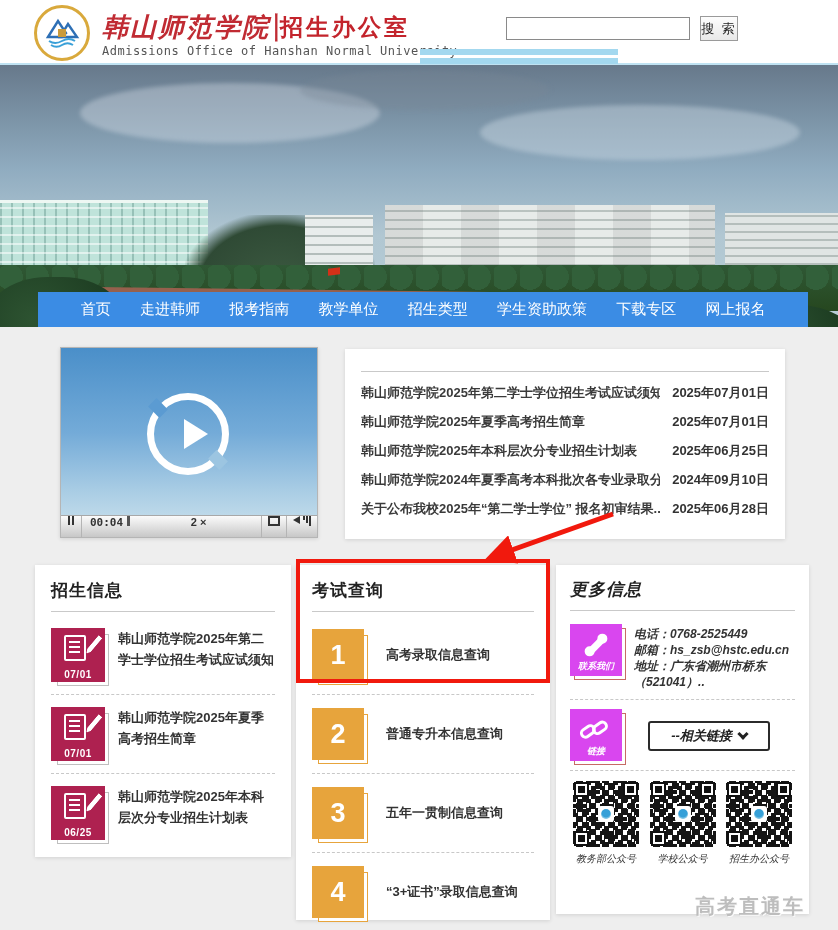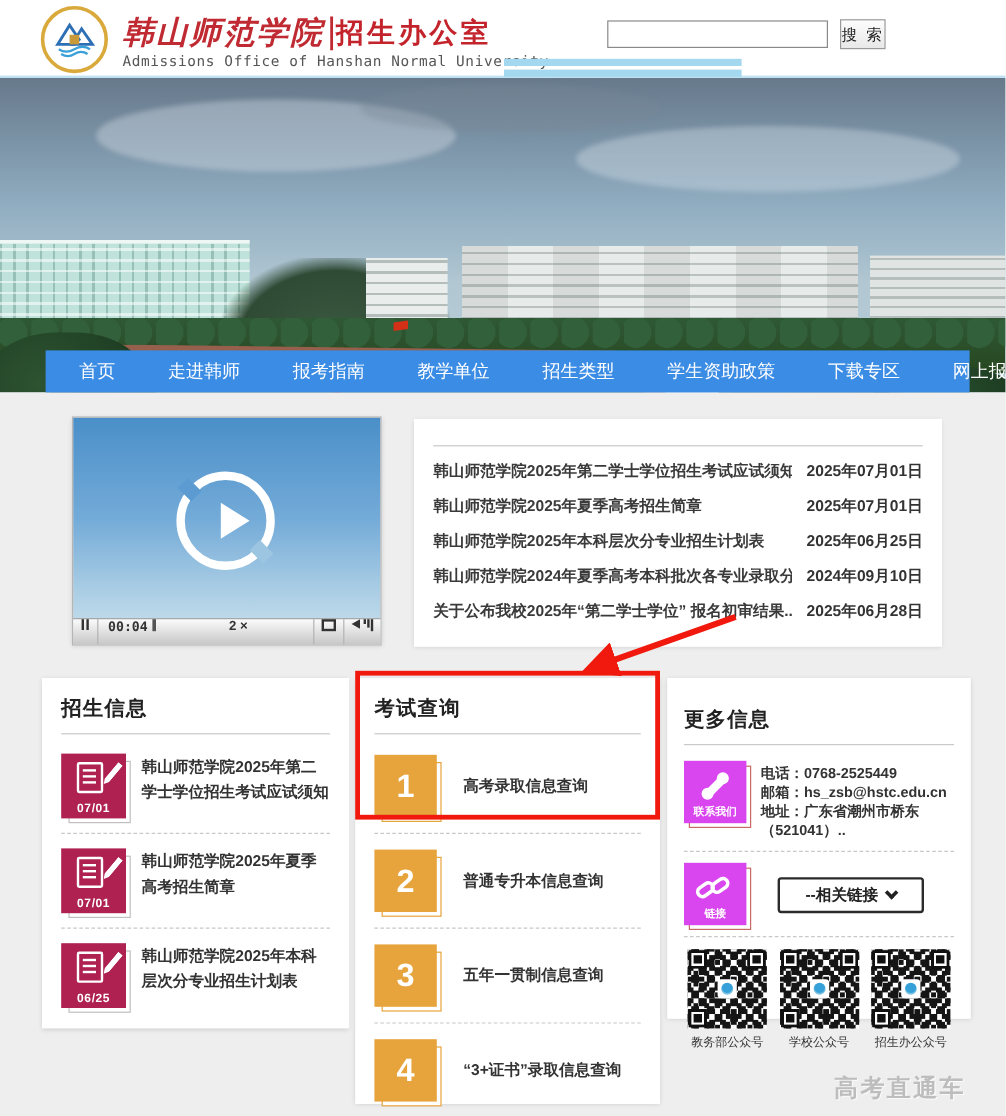--- a/index.html
+++ b/index.html
@@ -60,21 +60,21 @@
           background:linear-gradient(100deg,#9aa0a6,#7b828a); clip-path:polygon(30% 0,55% 0,100% 78%,100% 100%,0 100%,0 60%); }
   .fgtree { position:absolute; background:radial-gradient(circle at 35% 35%,#2d5331,#1b3a20 75%); border-radius:45%; }
   .ft1 { left:-20px; top:212px; width:150px; height:120px; }
   .ft2 { left:595px; top:232px; width:150px; height:100px; }
   .ft3 { left:720px; top:240px; width:140px; height:95px; }
   .flag { position:absolute; width:12px; height:7px; background:#d43018; transform:skewY(-8deg); }
   .fl1 { left:328px; top:203px; } .fl2 { left:272px; top:262px; }
 
   
   .nav { position:absolute; left:38px; top:292px; width:770px; height:35px; background:#3b8ce4;
-         display:flex; align-items:center; justify-content:space-around; padding:0 28px; z-index:25;gap:44px; }
+         display:flex; align-items:center; justify-content:space-around; padding:0 28px; z-index:25; }
   .nav a { color:#fff; font-size:15px; text-decoration:none; white-space:nowrap; cursor:pointer; }
 
   
   .content { position:absolute; left:0; top:327px; width:838px; height:603px; background:#eeeeee; }
   .card { position:absolute; background:#fff; box-shadow:0 1px 4px rgba(0,0,0,.12); }
   .card-title { font-size:17px; font-weight:bold; color:#222; letter-spacing:1px; }
   .card hr { border:none; border-top:1px solid #c9c9c9; margin:9px 0 4px 0; }
 
   
   .video { left:60px; top:20px; width:258px; height:191px; border:1px solid #b5b5b5;
@@ -127,21 +127,21 @@
   
   .exam { left:296px; top:238px; width:254px; height:355px; padding:14px 16px; }
   .exam-item { display:flex; align-items:center; padding:13px 0; cursor:pointer; }
   .exam-item + .exam-item { border-top:1px dashed #c8c8c8; }
   .num-sq { width:52px; height:52px; flex:0 0 52px; background:#e7a43c; color:#fff;
             display:flex; align-items:center; justify-content:center; font-size:27px; font-weight:bold;
             box-shadow:5px 5px 0 -2px #fff,5px 5px 0 -1px #e7a43c; }
   .exam-item .lbl { margin-left:22px; font-size:13px; font-weight:bold; color:#333; }
 
   
-  .more { left:556px; top:238px; width:253px; height:284px; padding:23px 14px; }
+  .more { left:556px; top:238px; width:253px; height:349px; padding:13px 14px;font-style:italic; }
   .mrow { display:flex; align-items:flex-start; padding:9px 0; }
   .mrow + .mrow { border-top:1px dashed #c8c8c8; }
   .ric { position:relative; width:52px; height:52px; flex:0 0 52px; background:#d946ef;
          box-shadow:4px 4px 0 -1px #fff,4px 4px 0 0 #c76a65; }
   .ric .rlbl { position:absolute; bottom:3px; width:100%; text-align:center; color:#fff;
                font-size:9px; font-weight:bold; }
   .handset { position:absolute; left:13px; top:8px; width:26px; height:26px; transform:rotate(-45deg); }
   .handset i { position:absolute; left:2px; top:10px; width:22px; height:7px; background:#fff; border-radius:4px; }
   .handset b { position:absolute; width:10px; height:10px; background:#fff; border-radius:50%; top:8px; }
   .handset b.l { left:-1px; } .handset b.r { right:-1px; }

